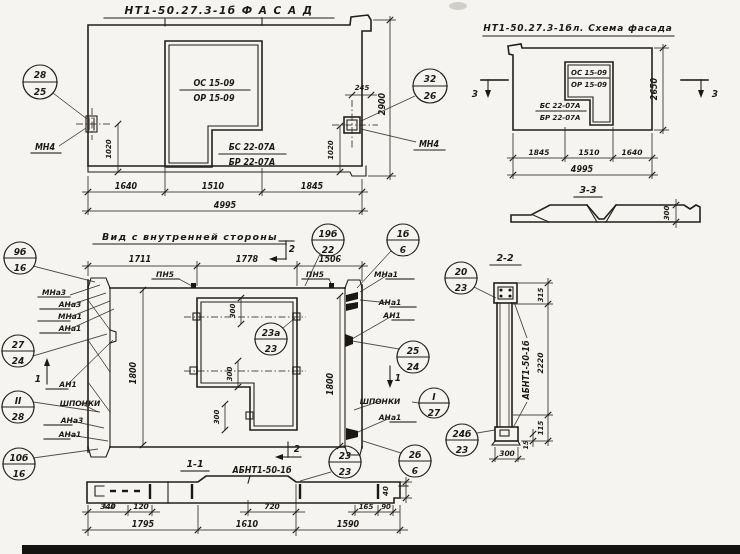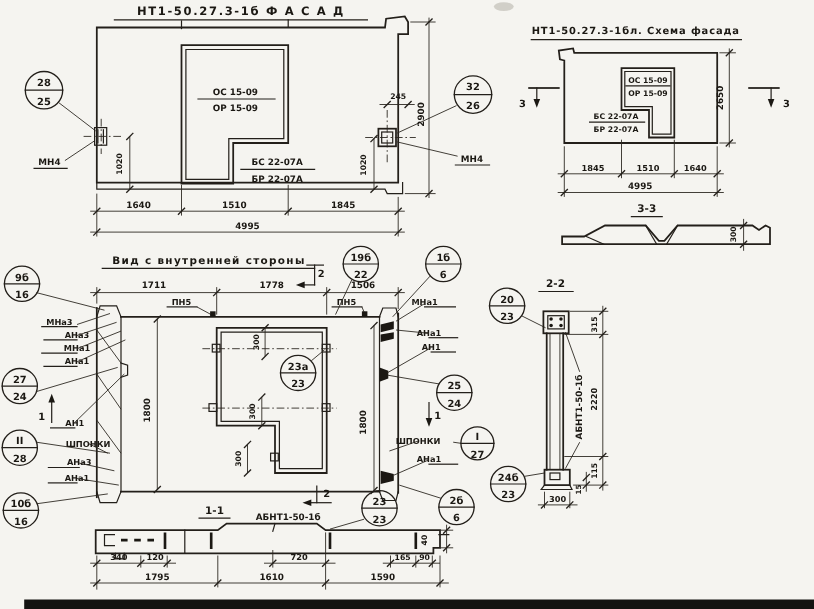--- a/index.html
+++ b/index.html
@@ -1,17 +1,17 @@
 <!DOCTYPE html>
 <html><head>
 <meta charset="utf-8">
 <style>
   html,body{margin:0;padding:0;background:#888;}
   #sheet{position:relative;width:740px;height:554px;background:#f5f4f0;overflow:hidden;
-         font-family:"DejaVu Sans",sans-serif;}
+         font-family:"DejaVu Sans",sans-serif;font-style:italic;}
   svg{position:absolute;left:0;top:0;}
   svg text{fill:#1b1813;font-family:"DejaVu Sans",sans-serif;font-weight:bold;text-anchor:middle;}
   .t65{font-size:6.5px}.t7{font-size:7px}.t75{font-size:7.5px}.t8{font-size:8px}
   .t9{font-size:9px}.t95{font-size:9.5px}.t105{font-size:10.5px}
   .ln{stroke:#231f1a;stroke-width:1.1;fill:none;stroke-linecap:square}
   .ln2{stroke:#231f1a;stroke-width:1.6;fill:none;stroke-linecap:square}
   .thin{stroke:#2a251f;stroke-width:0.8;fill:none}
   .dash{stroke:#2a251f;stroke-width:0.8;fill:none;stroke-dasharray:7 2.5 1.5 2.5}
   .bold{stroke:#1b1813;stroke-width:2.4;fill:none}
   .blk{fill:#1b1813;stroke:none}

